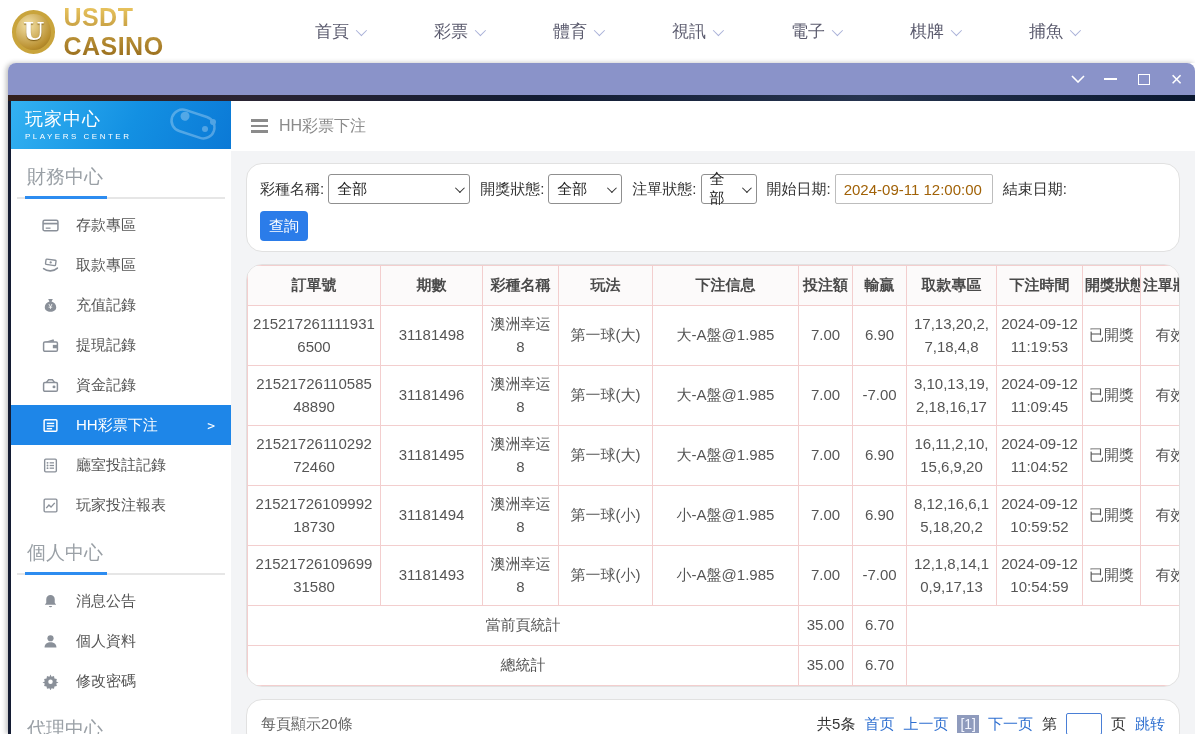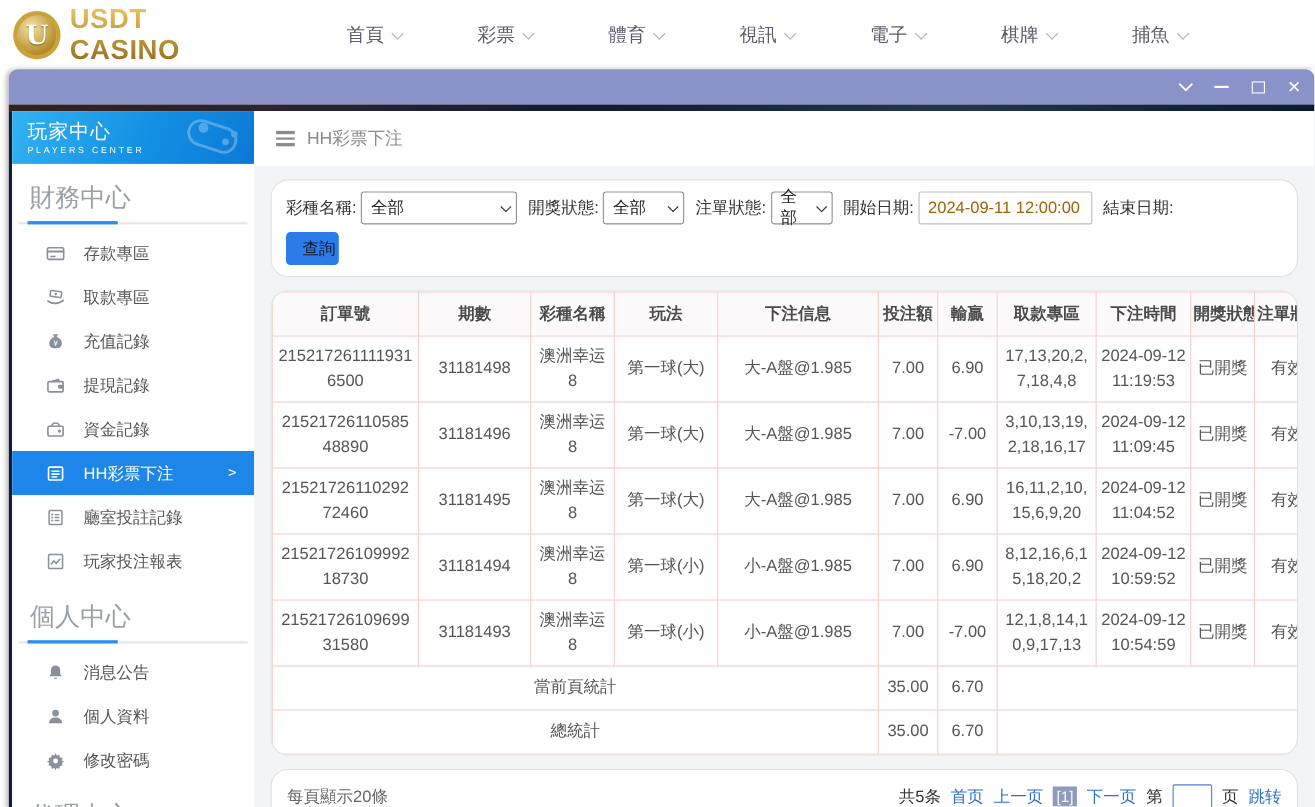--- a/index.html
+++ b/index.html
@@ -36,21 +36,21 @@
   .dark-strip { height:6px; background:linear-gradient(90deg,#33201d 0%,#2a2433 20%,#121c33 45%,#26344f 72%,#0a1830 100%); }
   .window-body { display:flex; height:calc(100% - 38px); border-left:3px solid #141c33; background:#f3f4f6; }
 
   
   .sidebar { width:220px; background:#fff; flex-shrink:0; overflow:hidden; }
   .sidebar-header { height:48px; background:linear-gradient(115deg,#33b2f2 0%,#1390e2 55%,#0b79d6 100%);
     color:#fff; padding:6px 0 0 14px; position:relative; }
   .sh-title { font-size:18px; font-weight:500; letter-spacing:1px; }
   .sh-sub { font-size:8px; letter-spacing:2.5px; margin-top:1px; }
   .sh-decoration { position:absolute; right:8px; top:4px; opacity:.28; }
-  .side-title { font-size:23px; color:#9aa0a6; padding:15px 0 7px 16px; }
+  .side-title { font-size:19px; color:#9aa0a6; padding:15px 0 7px 16px; }
   .side-underline { height:2px; background:#e6e6e6; margin:0 6px 6px 6px; position:relative; }
   .side-underline::before { content:""; position:absolute; left:8px; top:-1px; width:82px; height:3px; background:#2d8cf0; }
   .menu-item { height:40px; display:flex; align-items:center; gap:17px; padding-left:31px;
     font-size:15px; color:#555; cursor:pointer; }
   .menu-item .mi-icon { width:17px; height:17px; color:#8a9099; display:inline-flex; }
   .menu-item .mi-icon svg { width:17px; height:17px; }
   .menu-item.active { background:#1e86e8; color:#fff; }
   .menu-item.active .mi-icon { color:#fff; }
   .mi-arrow { margin-left:auto; margin-right:16px; font-size:13px; color:#fff; font-family:"DejaVu Sans Mono",monospace; }
 
@@ -68,22 +68,22 @@
   .filter-row label { margin-right:4px; }
   .sel { border:1px solid #8f8f8f; border-radius:3px; height:30px; background:#fff;
     display:inline-flex; align-items:center; justify-content:space-between;
     padding:0 7px 0 8px; margin-right:10px; cursor:pointer; font-size:15px; color:#222; }
   .sel-chev { width:7px; height:7px; border-right:1.8px solid #333; border-bottom:1.8px solid #333;
     transform:rotate(45deg) translateY(-2px); flex-shrink:0; margin-left:8px; }
   .w-lg { width:142px; } .w-md { width:74px; } .w-sm { width:56px; }
   .date-input { border:1px solid #bdbdbd; border-radius:2px; height:30px; width:158px;
     font-size:15px; color:#a16207; padding:0 8px; margin-right:10px; font-family:inherit; }
   .filter-actions { margin-top:7px; }
-  .btn-primary { background:#2b7ce9; color:#0f172a; border:none; border-radius:4px;
-    height:30px; min-width:48px; padding:0 3px; font-size:15px; cursor:pointer; font-family:inherit;text-align:right; }
+  .btn-primary { background:#2b7ce9; color:#ffffff; border:none; border-radius:4px;
+    height:30px; min-width:48px; padding:0 3px; font-size:15px; cursor:pointer; font-family:inherit; }
 
   
   .table-panel { overflow:hidden; }
   table { width:100%; border-collapse:collapse; table-layout:fixed; }
   th,td { border:1px solid #f3cece; text-align:center; }
   th { height:40px; font-size:15px; color:#4a4a4a; font-weight:700; white-space:nowrap;
     background:#fcfafa; padding:0 2px; overflow:hidden; }
   td { font-size:15px; color:#555; padding:7px 4px; line-height:1.5; word-break:break-all; }
   tr.summary td { height:40px; padding:2px 4px; }
 

